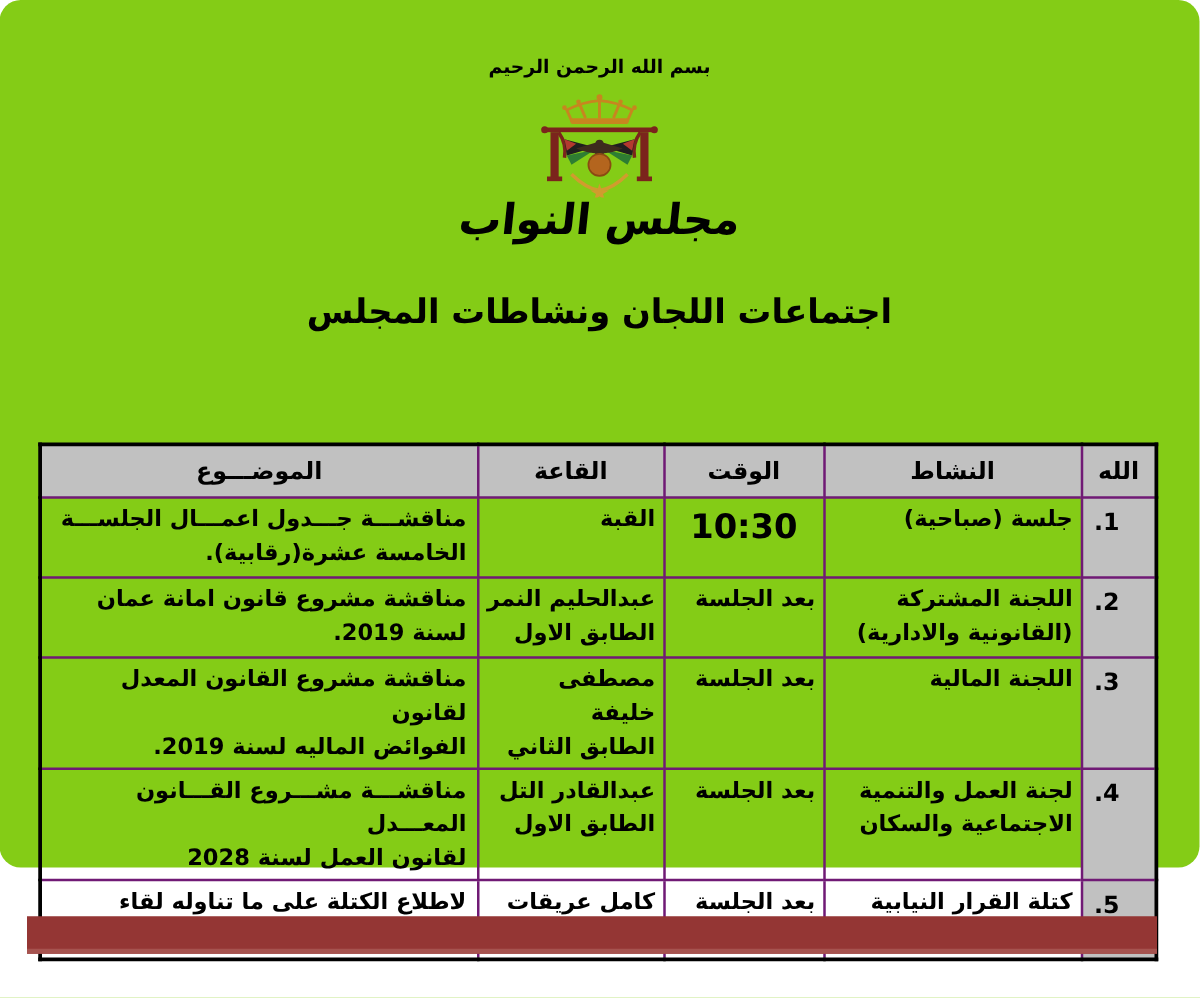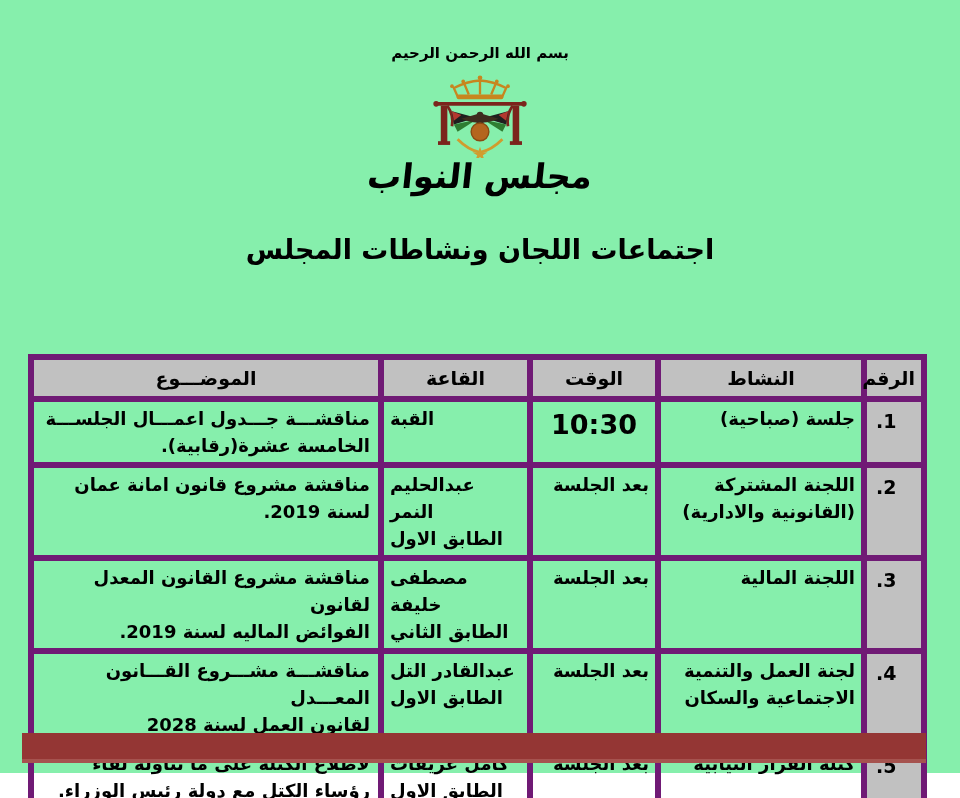--- a/index.html
+++ b/index.html
@@ -1,45 +1,45 @@
 <!DOCTYPE html>
 <html lang="ar" dir="rtl"><head>
 <meta charset="utf-8">
 <style>
   * { margin:0; padding:0; box-sizing:border-box; }
   html,body { width:960px; height:798px; background:#ffffff; overflow:hidden;
     font-family:"DejaVu Sans", sans-serif; color:#000; }
-  .page { position:relative; width:960px; height:773px; background:#86efac; }
+  .page { position:relative; width:960px; height:694px; background:#84cc16;border-radius:17px; }
 
   .bismillah { position:absolute; top:44px; left:0; width:100%; text-align:center;
     font-size:15px; font-weight:bold; }
 
   .emblem-wrap { position:absolute; top:74px; left:0; width:100%; text-align:center; }
   .emblem-svg { display:inline-block; }
   .calligraphy { position:absolute; top:156px; left:0; width:100%; text-align:center;
     font-size:34px; font-weight:bold; transform:skewX(-6deg); letter-spacing:-1px; }
 
   .doc-title { position:absolute; top:234px; left:0; width:100%; text-align:center;
     font-size:27px; font-weight:bold; }
   .doc-date { position:absolute; top:281px; left:0; width:100%; text-align:center;
     font-size:26px; font-weight:bold; }
 
   table.schedule { position:absolute; top:354px; right:33px; width:893px;
     border-collapse:collapse; border:3px solid #000; table-layout:fixed; direction:rtl; }
-  .schedule th, .schedule td { border:6px solid #701a75; vertical-align:top;
+  .schedule th, .schedule td { border:2px solid #701a75; vertical-align:top;
     font-weight:bold; padding:3px 6px; }
   .schedule th { background:#c1c1c1; font-size:19px; text-align:center; height:42px;
     vertical-align:middle; }
   .schedule td { font-size:18px; height:64px; line-height:1.5; white-space:pre-line;margin-top:22px; }
   td.cell-num { background:#c1c1c1; direction:ltr; text-align:left; font-size:19px;
     padding-left:9px; padding-top:5px; }
   td.cell-activity { text-align:right; }
   td.cell-time { }
   td.cell-time.centered { text-align:center; font-size:27px; direction:ltr; }
-  td.cell-hall { text-align:left; }
+  td.cell-hall { text-align:right; }
   td.cell-subject { text-align:right; padding-right:8px; }
 
   .accent-bar { position:absolute; top:733px; left:22px; width:904px; height:30px;
     background:#943634; border-bottom:4px solid #a6534f; }
 </style>
 </head>
 <body>
 
 <div class="page">
 
@@ -105,21 +105,21 @@
   <table class="schedule">
     <colgroup>
       <col style="width:60px">
         <col style="width:206px">
         <col style="width:128px">
         <col style="width:149px">
         <col style="width:350px">
     </colgroup>
     <thead>
       <tr>
-        <th>الرقم</th>
+        <th>الله</th>
         <th>النشاط</th>
         <th>الوقت</th>
         <th>القاعة</th>
         <th>الموضـــوع</th>
       </tr>
     </thead>
     <tbody>
       <tr>
         <td class="cell-num">.1</td>
         <td class="cell-activity">جلسة (صباحية)</td>

